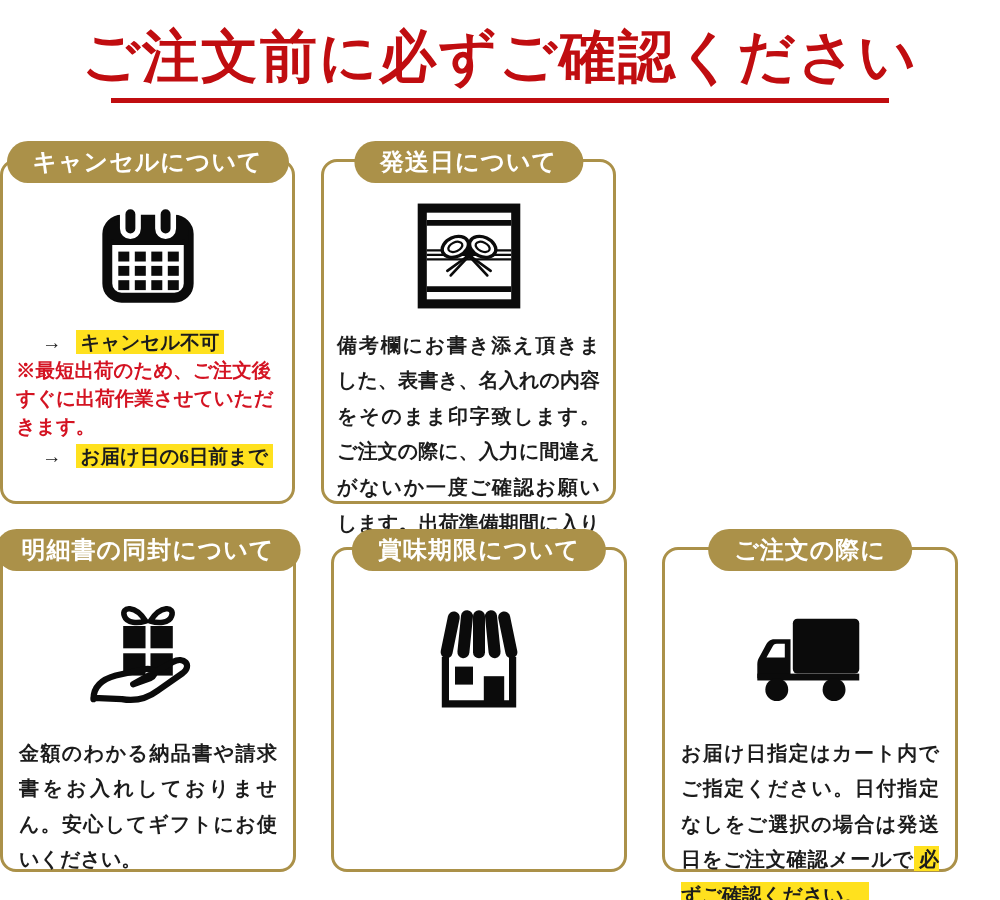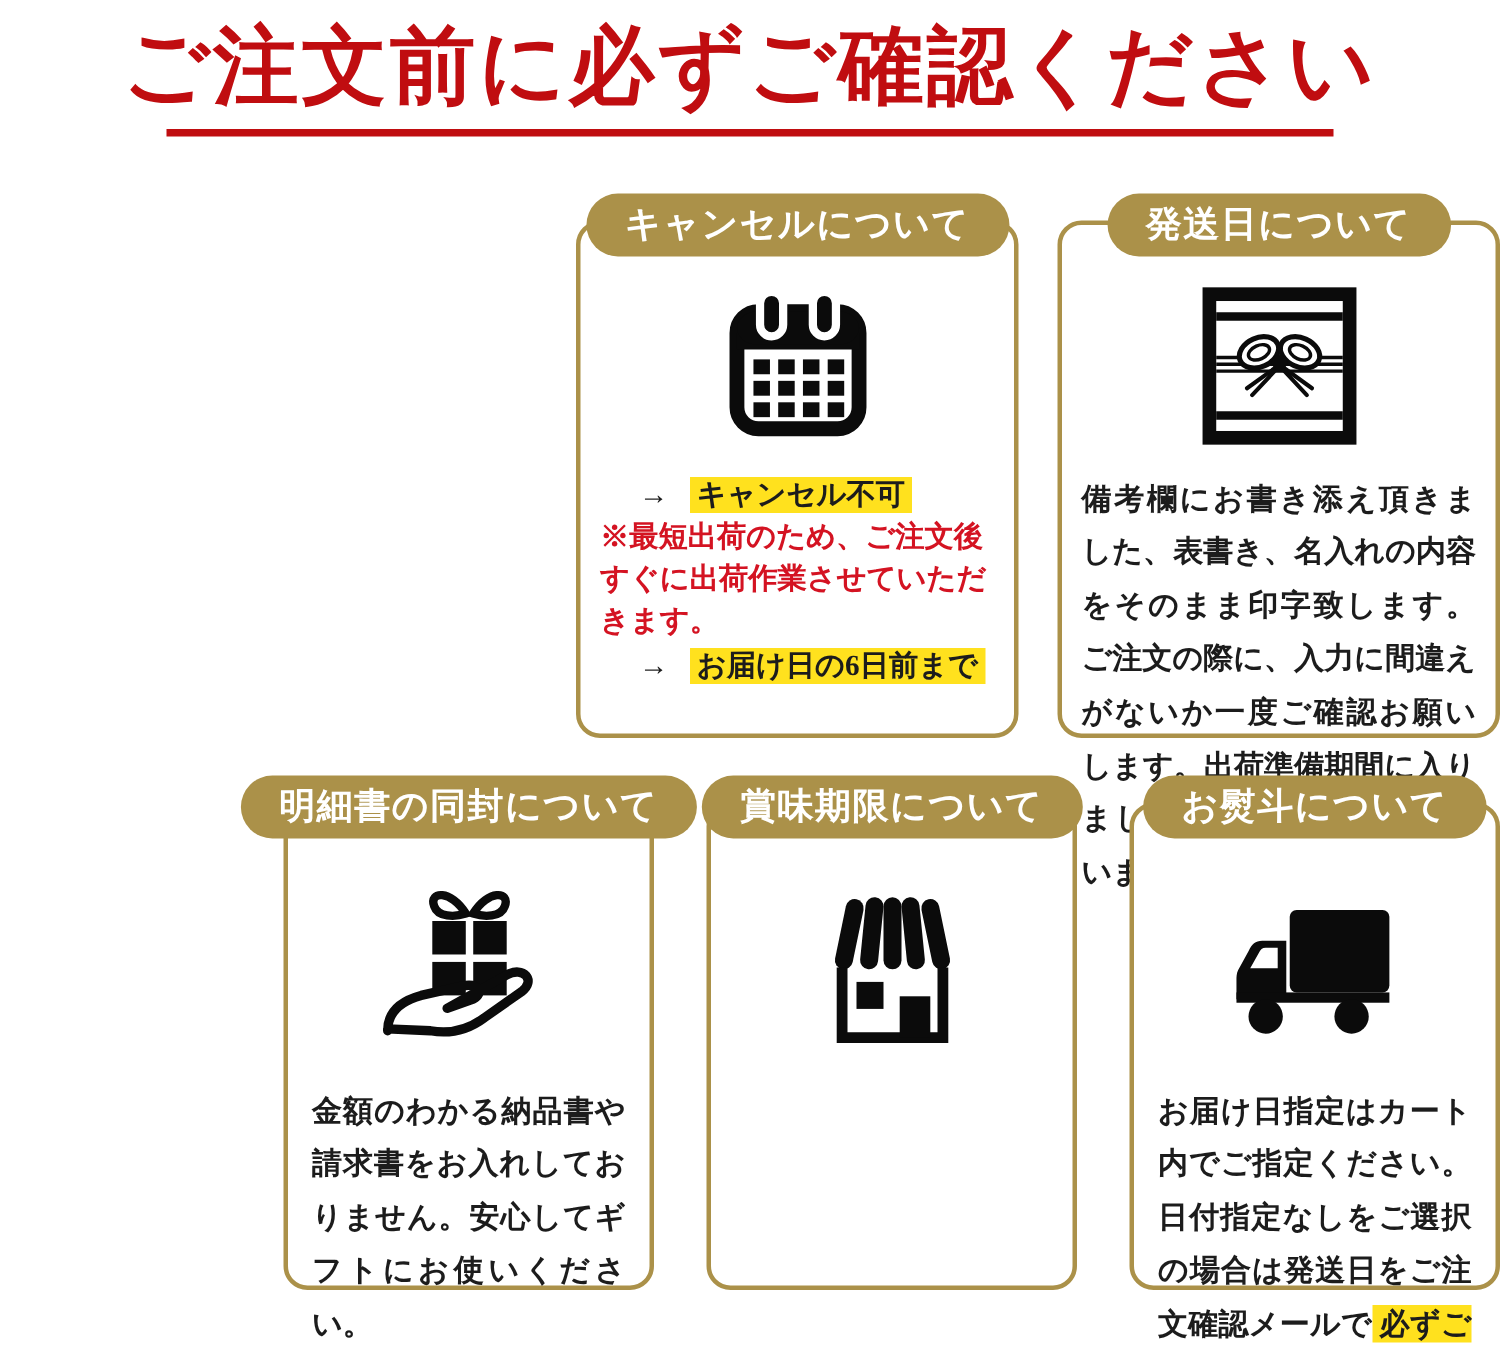--- a/index.html
+++ b/index.html
@@ -10,38 +10,38 @@
     --ink:#1c1c1c;
   }
   *{box-sizing:border-box;margin:0;padding:0;}
   html,body{background:#fff;}
   body{
     width:1000px;height:900px;overflow:hidden;
     font-family:"Liberation Serif","DejaVu Serif",serif;
     color:var(--ink);
   }
   .page{width:1000px;height:900px;position:relative;}
-  header{padding-top:12px;text-align:center;}
+  header{padding-top:24px;text-align:center;}
   .page-title{
     font-size:57px;font-weight:700;color:var(--title-red);
     letter-spacing:2px;line-height:1.15;white-space:nowrap;
   }
   .title-underline{
     width:778px;height:5px;background:var(--title-red);
     margin:8px auto 0;
   }
-  .row{display:flex;justify-content:flex-end;}
+  .row{display:flex;justify-content:flex-start;}
   .row-1{margin-top:56px;gap:26px;}
   .row-2{margin-top:43px;gap:35px;}
   .card{
     position:relative;border:3px solid var(--gold);border-radius:16px;
     background:#fff;
   }
   .row-1 .card{width:295px;height:345px;}
-  .row-2 .card{width:247px;height:325px;}
+  .row-2 .card{width:296px;height:325px;}
   .pill{
     position:absolute;top:-21px;left:50%;transform:translateX(-50%);
     background:var(--gold);color:#fff;border-radius:24px;
     font-size:24px;font-weight:700;letter-spacing:1px;
     padding:8px 26px;white-space:nowrap;line-height:1.1;
   }
   .icon-wrap{display:flex;justify-content:center;align-items:center;}
   .row-1 .icon-wrap{margin-top:36px;height:116px;}
   .row-2 .icon-wrap{margin-top:42px;height:130px;}
   .card-text{padding:14px 13px 0 13px;font-size:19.5px;}
@@ -172,21 +172,21 @@
             <line x1="71" y1="17" x2="77" y2="46"></line>
           </g>
           <path d="M22 50 V89 H78 V50" fill="none" stroke="#0b0b0b" stroke-width="6"></path>
           <rect x="30" y="58" width="15" height="15" fill="#0b0b0b"></rect>
           <rect x="54" y="66" width="17" height="23" fill="#0b0b0b"></rect>
         </svg>
       </div>
     </article>
 
     <article class="card">
-      <div class="pill">お熨斗について</div>
+      <div class="pill">ご注文の際に</div>
       <div class="icon-wrap">
         <svg width="126" height="110" viewBox="0 0 110 95" aria-hidden="true">
           <rect x="40" y="14" width="58" height="48" rx="4" fill="#0b0b0b"></rect>
           <path d="M38 32 H24 C20 32 18 34 16 38 L10 49 C9 51 9 53 9 55 V66 H38 Z" fill="#0b0b0b"></path>
           <path d="M33 36 H26 C24 36 23 37 22 39 L17 48 H33 Z" fill="#fff"></path>
           <rect x="9" y="62" width="89" height="6" fill="#0b0b0b"></rect>
           <circle cx="26" cy="76" r="10" fill="#0b0b0b"></circle>
           <circle cx="76" cy="76" r="10" fill="#0b0b0b"></circle>
         </svg>
       </div>

